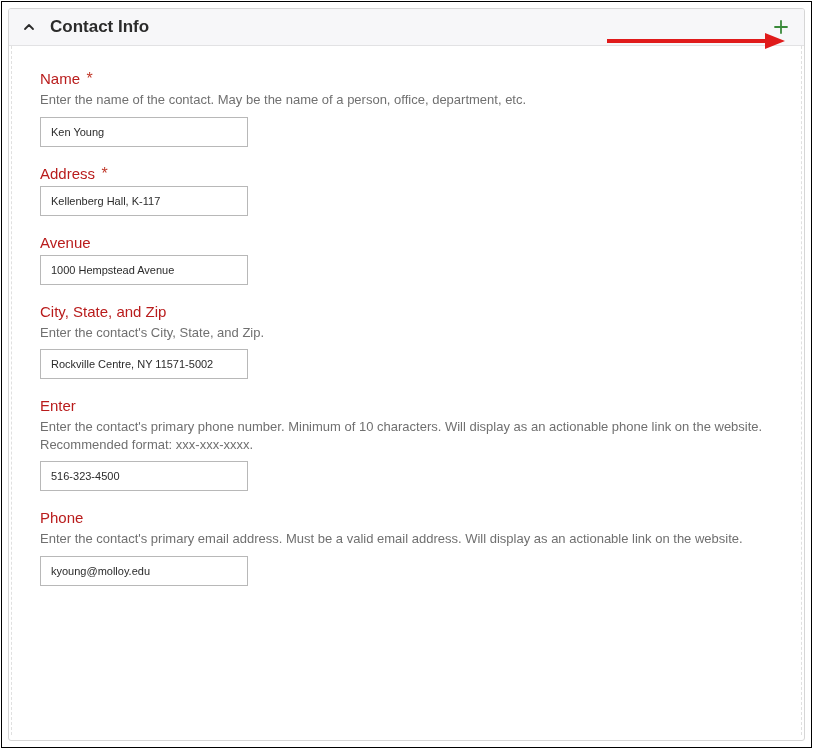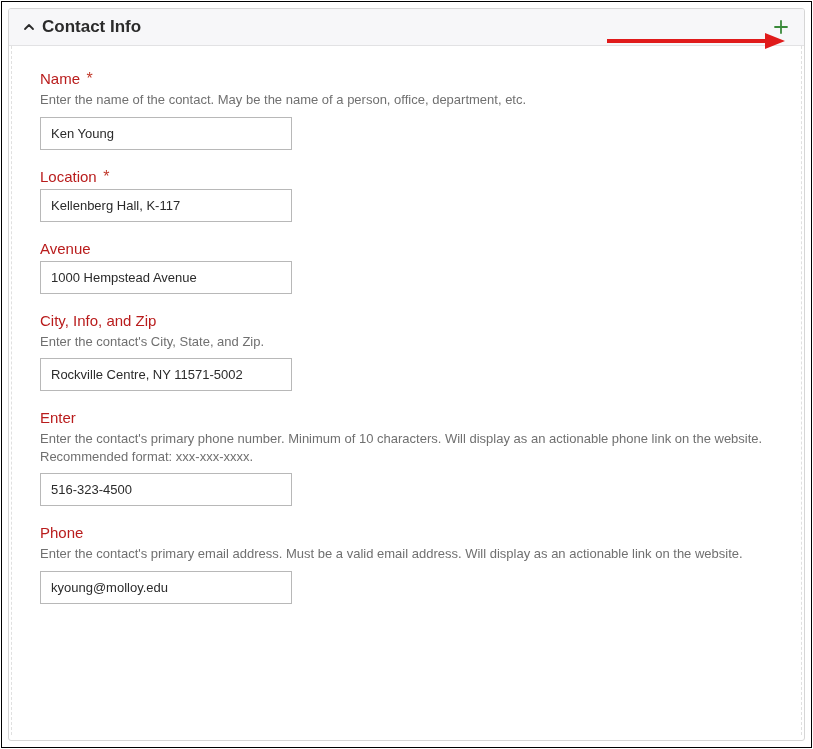--- a/index.html
+++ b/index.html
@@ -29,21 +29,21 @@
       display: flex;
       align-items: center;
       justify-content: space-between;
       padding: 8px 14px;
       background: #f7f7f9;
       border-bottom: 1px solid #e2e2e4;
     }
     .header-left {
       display: flex;
       align-items: center;
-      gap: 7px;
+      gap: 15px;
     }
     .chevron {
       width: 12px;
       height: 12px;
       display: inline-flex;
       align-items: center;
       justify-content: center;
     }
     .chevron svg { stroke: #2b2b2b; }
     .panel-title {
@@ -76,23 +76,23 @@
       display: inline-block;
     }
     .req { color: #c0392b; margin-left: 2px; }
     .field-hint {
       font-size: 13px;
       color: #707070;
       line-height: 1.35;
       margin-bottom: 8px;
     }
     .text-input {
-      width: 252px;
+      width: 208px;
       padding: 8px 10px;
-      font-size: 13px;
+      font-size: 11px;
       color: #2b2b2b;
       border: 1px solid #b8b8b8;
       border-radius: 0;
       background: #fff;
       font-family: inherit;
     }
     
     .arrow-annot {
       position: absolute;
       top: 22px;
@@ -130,36 +130,36 @@
         <div>
           <span class="field-label">Name</span>
           <span class="req">*</span>
         </div>
         <div class="field-hint">Enter the name of the contact. May be the name of a person, office, department, etc.</div>
         <input class="text-input" type="text" value="Ken Young" style="">
       </div>
 
       <div class="field-group">
         <div>
-          <span class="field-label">Location</span>
+          <span class="field-label">Address</span>
           <span class="req">*</span>
         </div>
         <input class="text-input" type="text" value="Kellenberg Hall, K-117" style="">
       </div>
 
       <div class="field-group">
         <div>
           <span class="field-label">Avenue</span>
         </div>
         <input class="text-input" type="text" value="1000 Hempstead Avenue" style="">
       </div>
 
       <div class="field-group">
         <div>
-          <span class="field-label">City, Info, and Zip</span>
+          <span class="field-label">City, State, and Zip</span>
         </div>
         <div class="field-hint">Enter the contact's City, State, and Zip.</div>
         <input class="text-input" type="text" value="Rockville Centre, NY 11571-5002" style="">
       </div>
 
       <div class="field-group">
         <div>
           <span class="field-label">Enter</span>
         </div>
         <div class="field-hint">Enter the contact's primary phone number. Minimum of 10 characters. Will display as an actionable phone link on the website. Recommended format: xxx-xxx-xxxx.</div>

